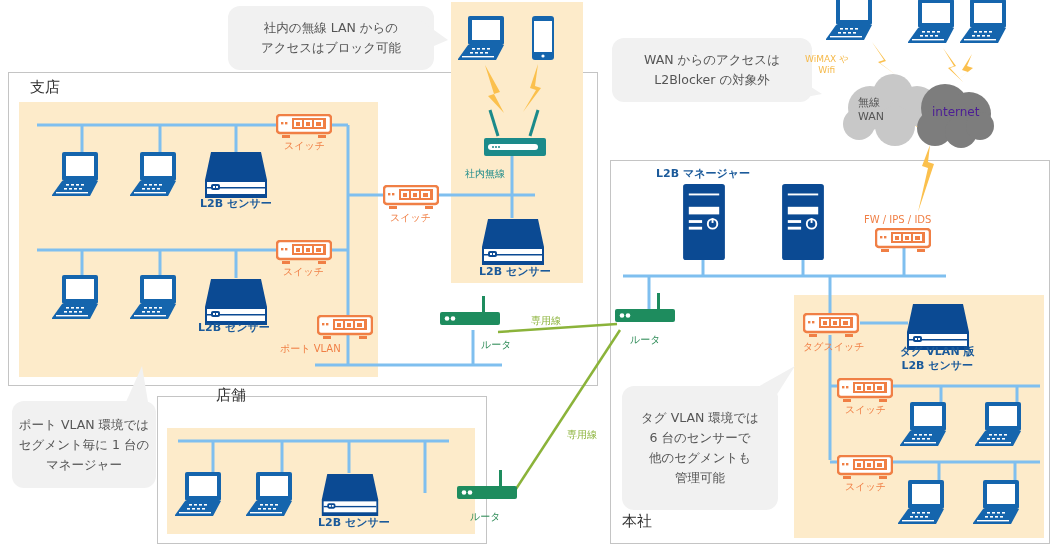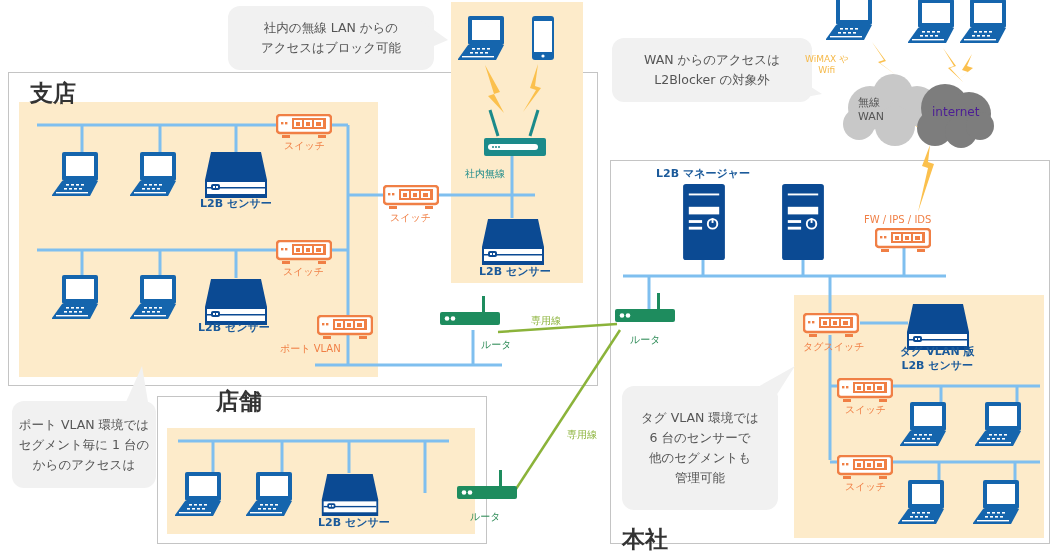--- a/index.html
+++ b/index.html
@@ -1,20 +1,20 @@
 <!DOCTYPE html>
 <html><head>
 <meta charset="utf-8">
 <style>
   html, body { margin:0; padding:0; }
   body { width:1055px; height:551px; position:relative; background:#ffffff; overflow:hidden;
          font-family:"DejaVu Sans", sans-serif; }
   .zone { position:absolute; border:1px solid #c4c4c4; background:#fff; }
   .shade { position:absolute; background:#fdebca; }
-  .zone-title { position:absolute; font-weight:bold; font-size:23px; color:#333; }
+  .zone-title { position:absolute; font-weight:normal; font-size:15px; color:#333; }
   .bubble { position:absolute; background:#f1f1f1; border-radius:12px; color:#555; font-size:12.5px;
             text-align:center; line-height:20px; display:flex; flex-direction:column; justify-content:center; }
   .lbl { position:absolute; font-size:10px; white-space:nowrap; }
   .lbl.orange { color:#f07f45; }
   .lbl.blue { color:#1b5a9a; font-size:11px;font-weight:bold; }
   .lbl.green { color:#2e8b57; }
   .lbl.lime { color:#8bb33a; }
   .lbl.teal { color:#1b8a8a; }
   .lbl.yellow { color:#f5b94a; }
   svg.wire { position:absolute; left:0; top:0; }
@@ -27,21 +27,21 @@
 <div class="shade" style="left:19px;top:102px;width:359px;height:275px;"></div>
 <div class="shade" style="left:451px;top:2px;width:132px;height:281px;"></div>
 <div class="zone-title" style="left:30px;top:78px;">支店</div>
 
 <div class="zone" style="left:157px;top:396px;width:328px;height:146px;"></div>
 <div class="shade" style="left:167px;top:428px;width:308px;height:106px;"></div>
 <div class="zone-title" style="left:168px;top:386px;margin-left:48px;">店舗</div>
 
 <div class="zone" style="left:610px;top:160px;width:438px;height:382px;"></div>
 <div class="shade" style="left:794px;top:295px;width:250px;height:243px;"></div>
-<div class="zone-title" style="left:622px;top:524px;">本社</div>
+<div class="zone-title" style="left:622px;top:512px;">本社</div>
 
 <svg class="wire" width="1055" height="551">
   <g stroke="#7fbfef" stroke-width="3" fill="none">
 
     <line x1="37" y1="125" x2="348" y2="125"></line>
     <line x1="82" y1="125" x2="82" y2="152"></line>
     <line x1="160" y1="125" x2="160" y2="152"></line>
     <line x1="236" y1="125" x2="236" y2="152"></line>
 
     <line x1="37" y1="250" x2="348" y2="250"></line>
@@ -227,21 +227,21 @@
   <span>社内の無線 LAN からの</span>
   <span>アクセスはブロック可能</span>
 </div>
 <div class="bubble" style="left:612px;top:38px;width:200px;height:64px;">
   <span>WAN からのアクセスは</span>
   <span>L2Blocker の対象外</span>
 </div>
 <div class="bubble" style="left:12px;top:401px;width:144px;height:87px;">
   <span>ポート VLAN 環境では</span>
   <span>セグメント毎に 1 台の</span>
-  <span>からのアクセスは</span>
+  <span>マネージャー</span>
 </div>
 <div class="bubble" style="left:622px;top:386px;width:156px;height:124px;">
   <span>タグ VLAN 環境では</span>
   <span>6 台のセンサーで</span>
   <span>他のセグメントも</span>
   <span>管理可能</span>
 </div>
 <svg class="wire" width="1055" height="551">
   <polygon points="420,20 448,40 420,52" fill="#f1f1f1"></polygon>
   <polygon points="800,80 822,94 790,100" fill="#f1f1f1"></polygon>

